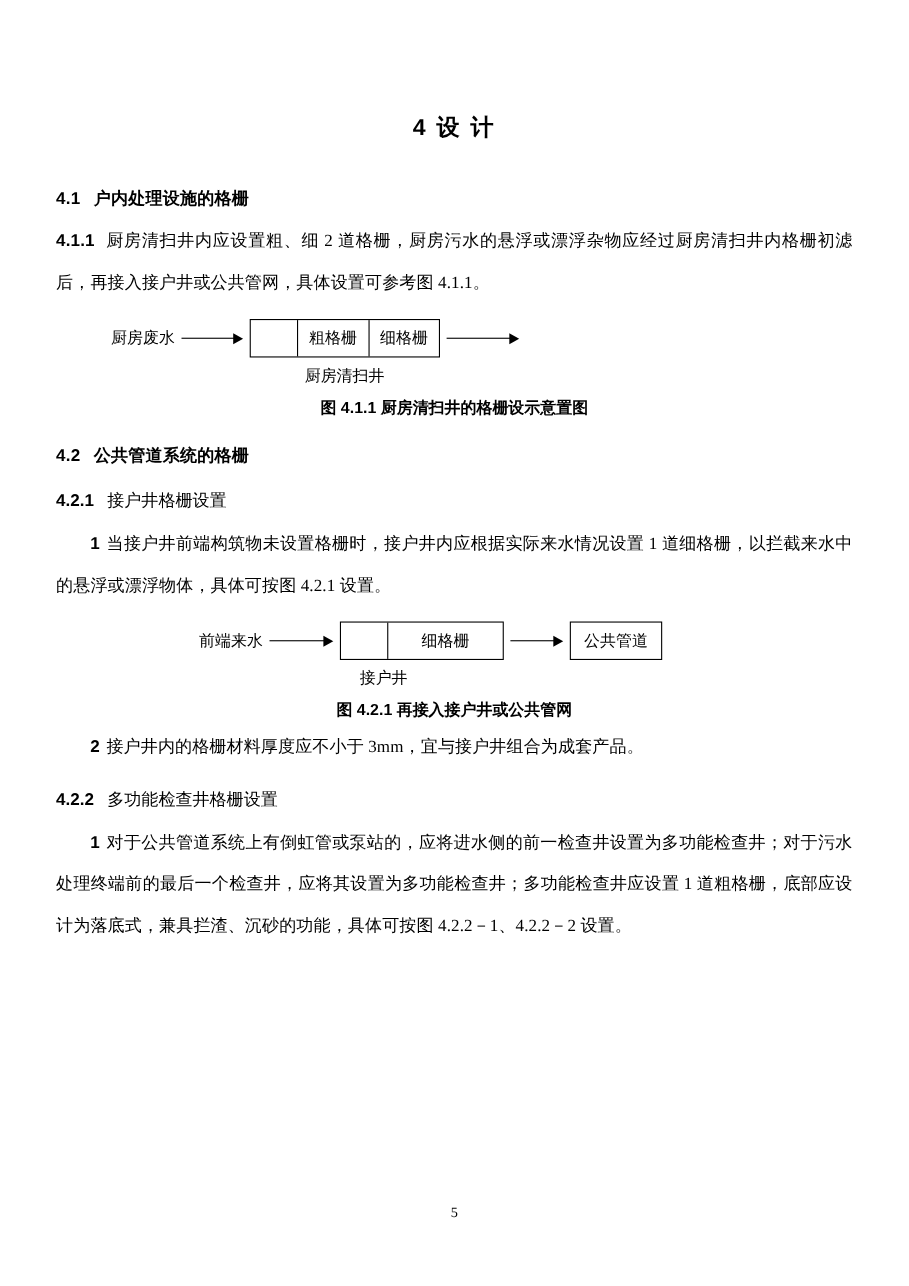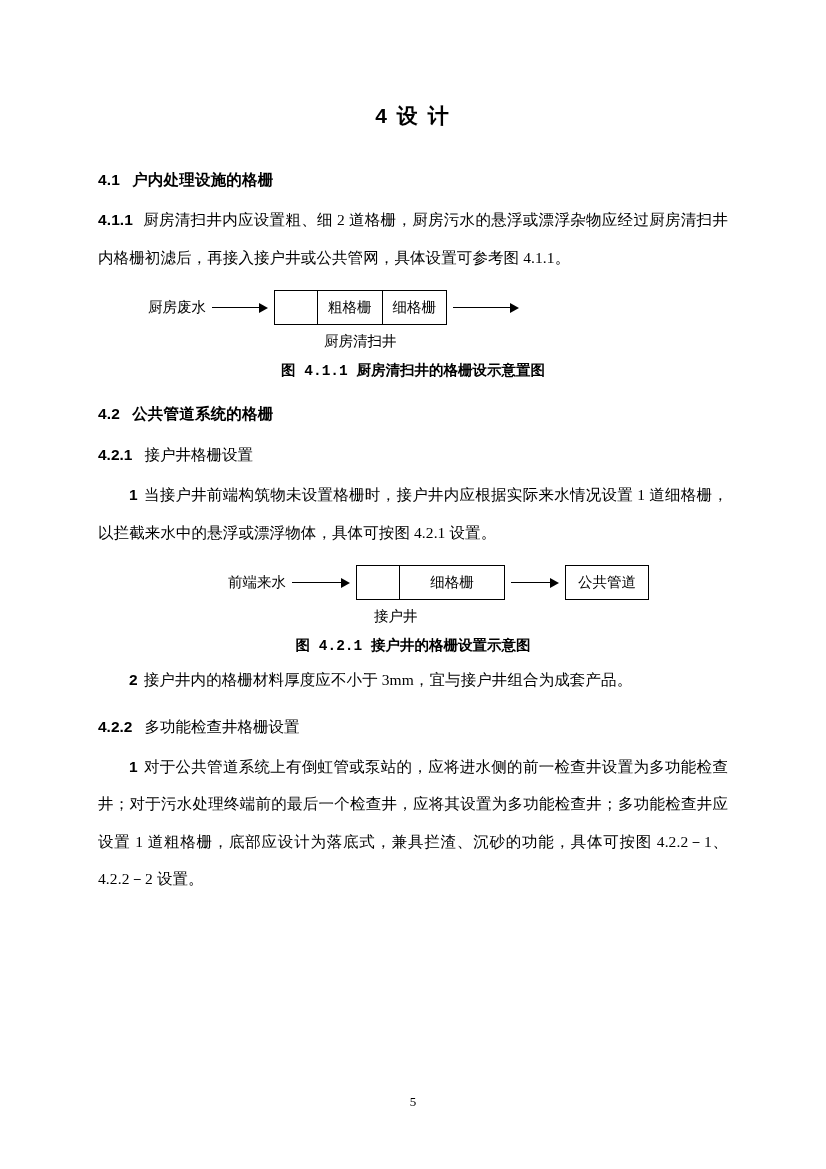--- a/index.html
+++ b/index.html
@@ -14,21 +14,21 @@
     font-family: "Liberation Serif", "DejaVu Serif", serif;
     color: #000000;
     overflow: hidden;
   }
   .page {
     position: absolute;
     left: 0; top: 0;
     width: 826px;
     height: 1169px;
     box-sizing: border-box;
-    padding: 0 98px;
+    padding: 0 51px;
   }
   .chapter-title {
     text-align: center;
     font-size: 21px;
     font-weight: bold;
     letter-spacing: 2px;
     margin-top: 102px;
     margin-bottom: 0;
     font-family: "Liberation Sans", "DejaVu Sans", sans-serif;
   }
@@ -130,21 +130,21 @@
   .fig-caption-under {
     font-size: 14.5px;
     margin-top: 7px;
   }
   .fig1-under { padding-left: 226px; }
   .fig2-under { padding-left: 276px; }
   .fig-title {
     text-align: center;
     font-size: 14.5px;
     font-weight: bold;
-    font-family: Liberation Mono, monospace;
+    font-family: Liberation Sans, sans-serif;
     margin-top: 10px;
   }
   .fig2-row { padding-left: 130px; }
 
   .page-number {
     position: absolute;
     left: 0;
     right: 0;
     top: 1094px;
     text-align: center;
@@ -211,21 +211,21 @@
         <span class="cell blank"></span>
         <span class="cell" style="width:84px">细格栅</span>
       </span>
       <span class="arrow">
           <span class="line" style="width:40px"></span>
           <span class="head"></span>
         </span>
       <span class="single-box">公共管道</span>
     </div>
     <div class="fig-caption-under fig2-under">接户井</div>
-    <div class="fig-title">图 4.2.1 接户井的格栅设置示意图</div>
+    <div class="fig-title">图 4.2.1 再接入接户井或公共管网</div>
   </div>
 
   <div class="para indent" style="margin-top:6px">
     <span class="itemnum">2</span><span>接户井内的格栅材料厚度应不小于 3mm，宜与接户井组合为成套产品。</span>
   </div>
 
   <div class="sub-h" style="margin-top:18px">
     <span class="lbl">4.2.2</span><span>多功能检查井格栅设置</span>
   </div>
 

